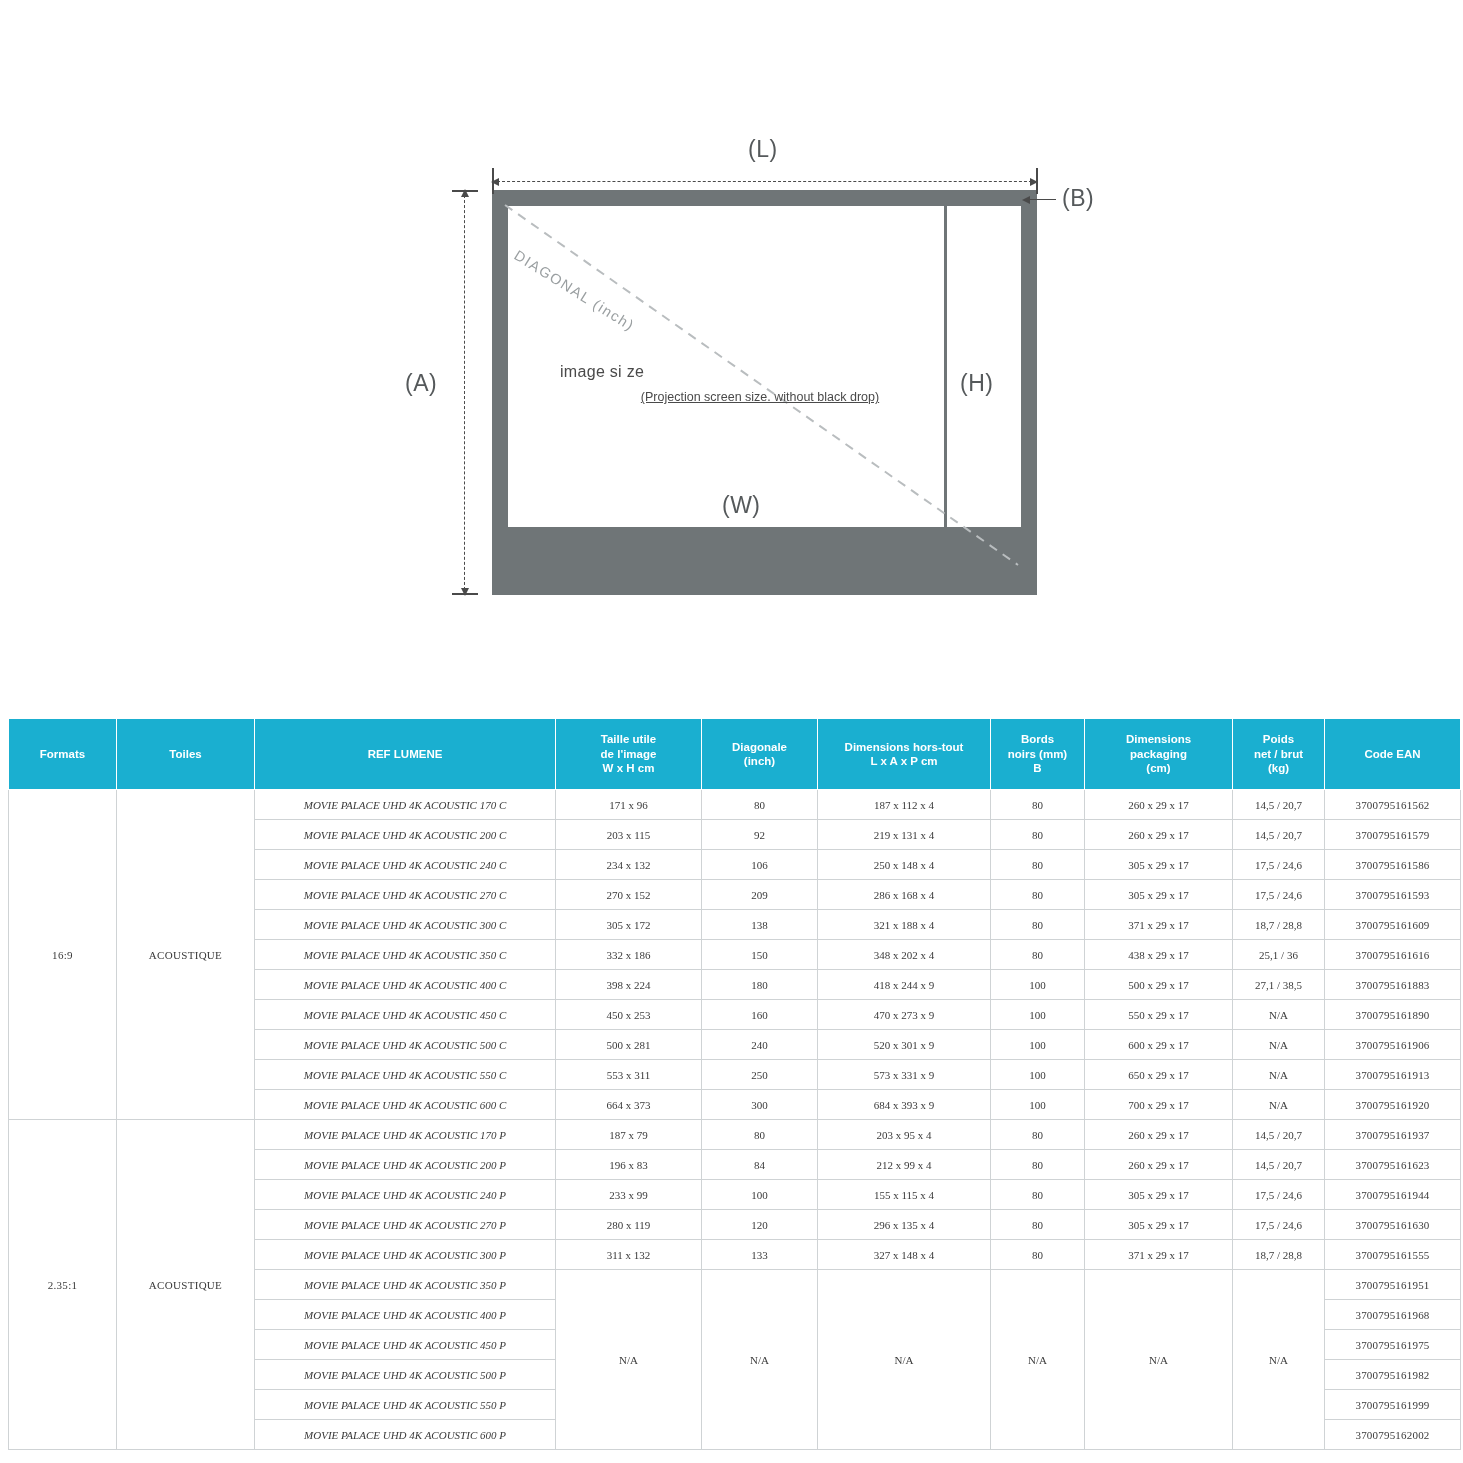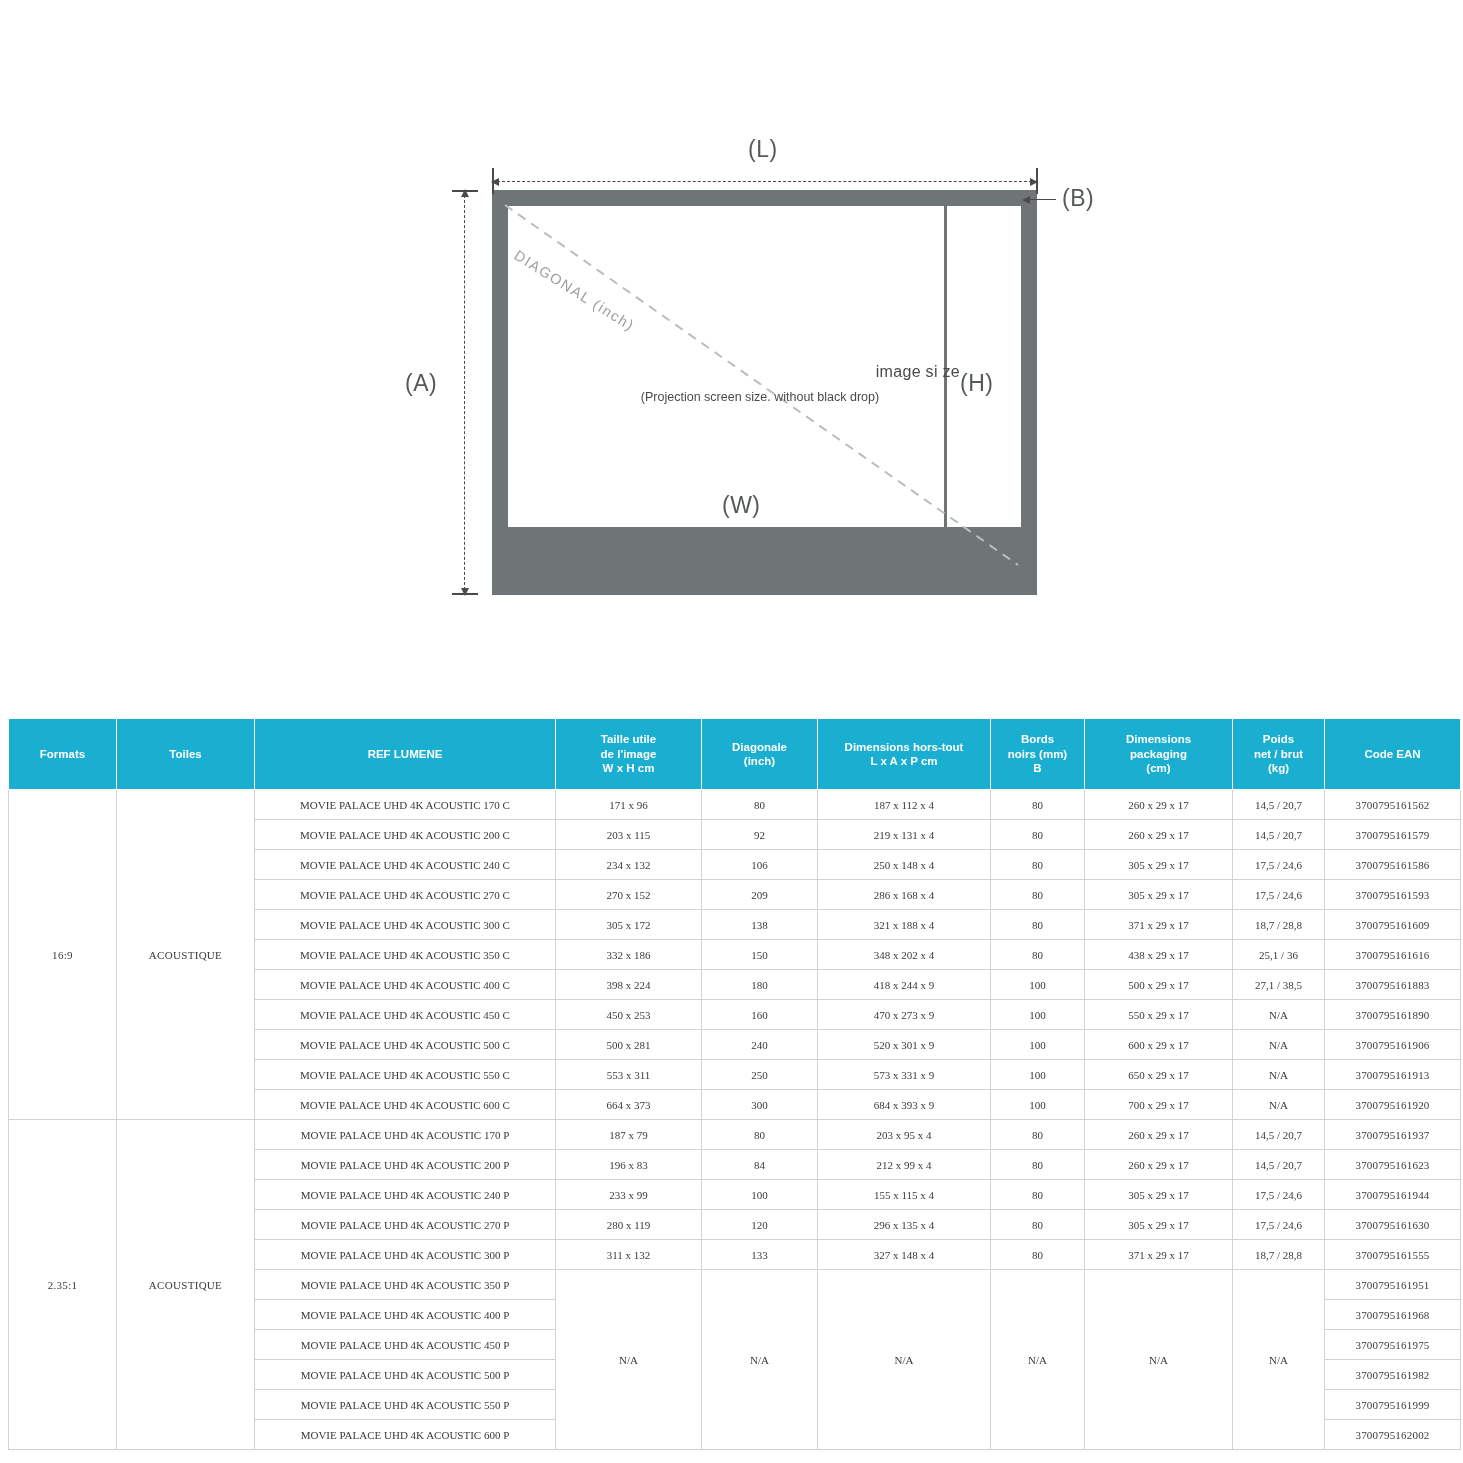--- a/index.html
+++ b/index.html
@@ -42,33 +42,34 @@
   }
   .h-bar-line {
     position: absolute;
     background: #6f7577;
   }
   .img-size-label {
     position: absolute;
     left: 560px;
     top: 363px;
     width: 400px;
-    text-align: right;
+    text-align: left;
     font-size: 16px;
     color: #4a4a4a;
     letter-spacing: .3px;
   }
   .img-size-sub {
     position: absolute;
     left: 530px;
     top: 390px;
     width: 460px;
     text-align: center;
     font-size: 12.5px;
     color: #4a4a4a;
+    text-decoration: underline;
   }
   .dim-label {
     position: absolute;
     font-size: 23px;
     color: #55595b;
     letter-spacing: .5px;
   }
   .lbl-L { left: 748px; top: 136px; }
   .lbl-B { left: 1062px; top: 185px; }
   .lbl-A { left: 405px; top: 370px; }
@@ -179,20 +180,21 @@
   table.spec td {
     border: 1px solid #cfd3d5;
     font-size: 11px;
     text-align: center;
     padding: 4px 2px;
     height: 21px;
     color: #3a3a3a;
     font-family: "Liberation Serif", serif;
   }
   td.ref {
+    font-style: italic;
     font-family: "Liberation Serif", serif;
     font-size: 11.5px;
   }
   td.fmt, td.toile {
     font-weight: normal;
     font-family: "Liberation Sans", sans-serif;
     font-size: 11.5px;
     letter-spacing: .3px;
   }
   td.ean {

